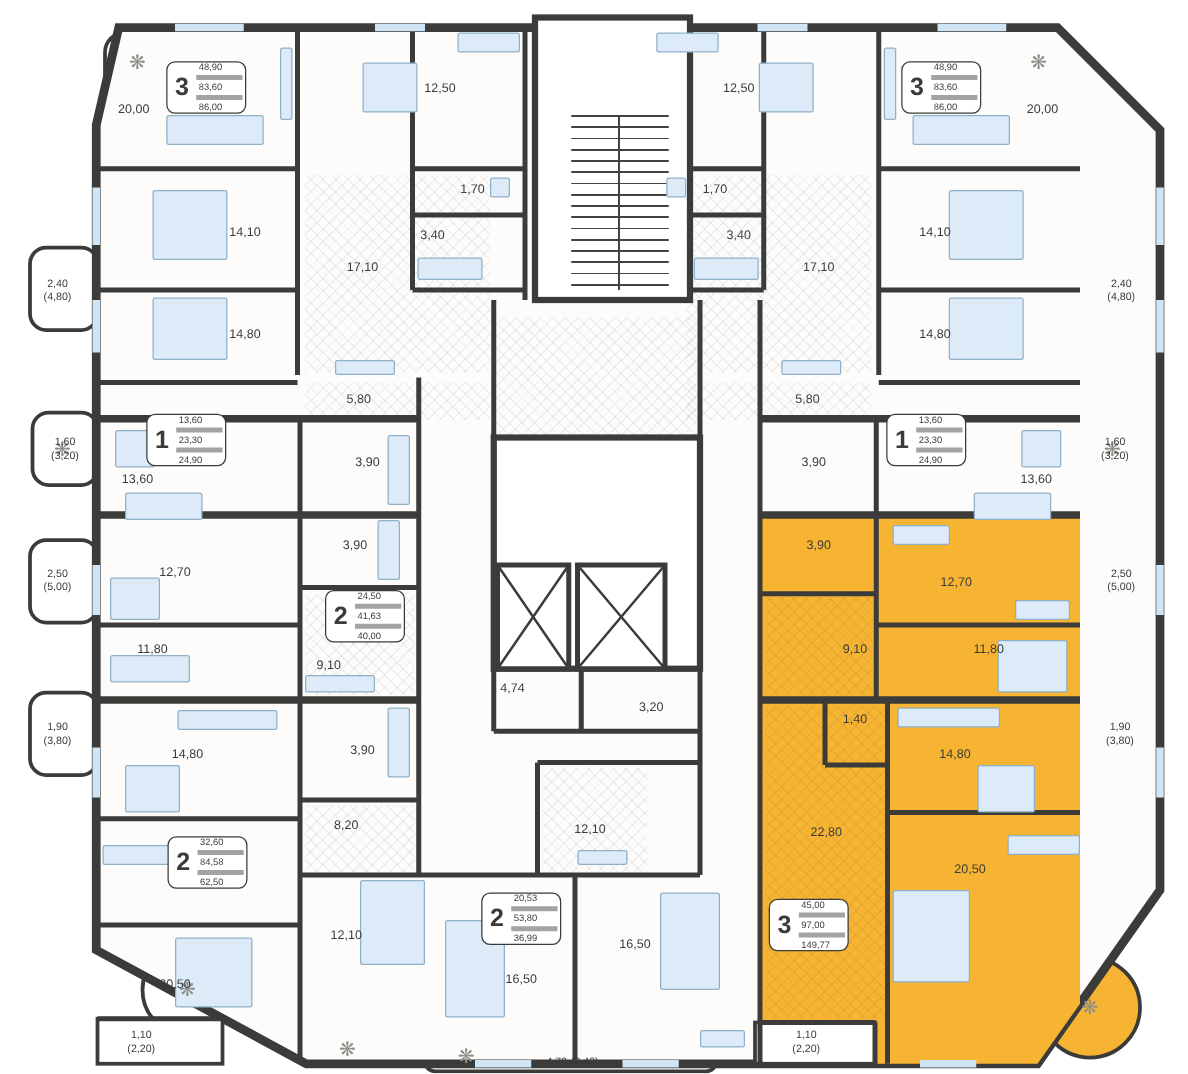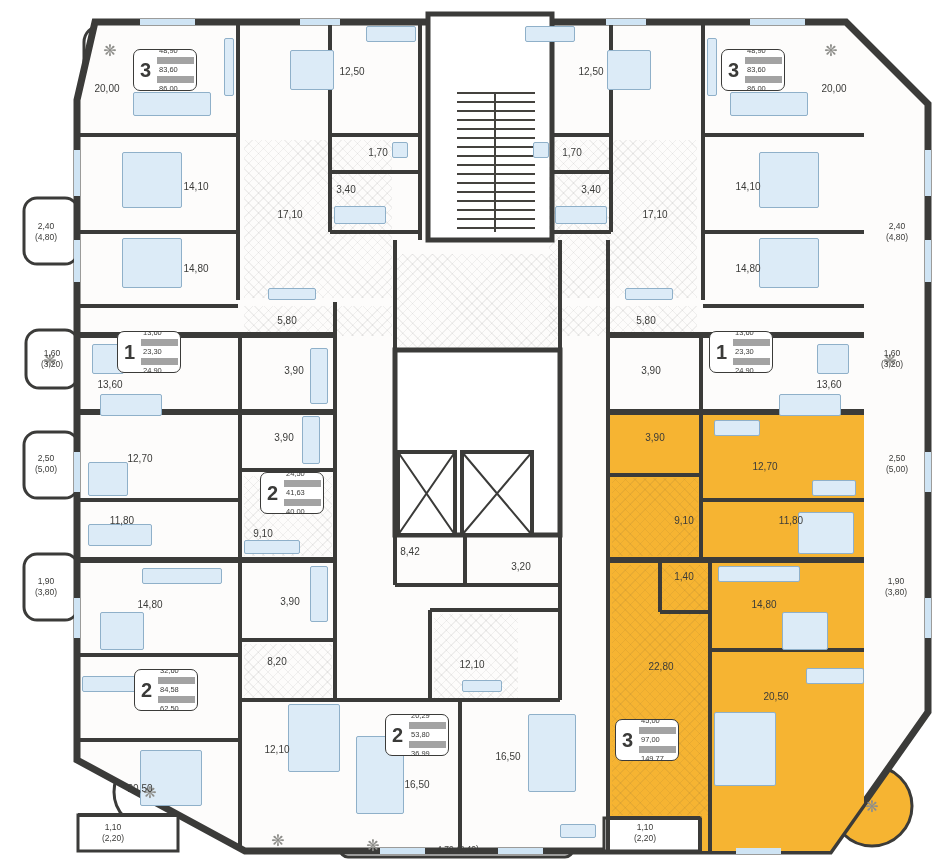--- a/index.html
+++ b/index.html
@@ -7,21 +7,21 @@
   body{font-family:"Liberation Sans",sans-serif;color:#3B3B39}
   .stage{position:relative;width:950px;height:859px;background:#fff;overflow:hidden}
   svg.plan{position:absolute;left:0;top:0}
   .rl{position:absolute;transform:translate(-50%,-50%);font-size:10px;white-space:nowrap;color:#3B3B39}
   .bl{position:absolute;transform:translate(-50%,-50%);font-size:8.5px;text-align:center;line-height:1.25;color:#3B3B39}
   .bl.h{display:flex;gap:3px;white-space:nowrap}
   .badge{position:absolute;display:flex;width:64px;height:42px;background:#fff;border:1.6px solid #3B3B39;border-radius:7px;overflow:hidden;z-index:6}
   .badge-num{width:23px;display:flex;align-items:center;justify-content:center;font-size:20px;font-weight:600;color:#3B3B39}
   .badge-areas{flex:1;display:flex;flex-direction:column;justify-content:center;padding-right:2px}
   .badge-areas div{font-size:7.5px;line-height:12px;padding-left:2px;color:#3B3B39}
-  .badge-areas div + div{border-top:7px solid #a3a3a3}
+  .badge-areas div + div{border-top:4px solid #a3a3a3}
   .f{position:absolute;background:var(--furniture_fill,#DCEBF7);border:1px solid var(--furniture_stroke,#8FB0C9);border-radius:2px;z-index:3}
   .hz{position:absolute;z-index:2;background:
       repeating-linear-gradient(45deg, rgba(59,59,57,0.07) 0 1px, transparent 1px 7px),
       repeating-linear-gradient(-45deg, rgba(59,59,57,0.07) 0 1px, transparent 1px 7px)}
   .w{position:absolute;background:#CFE4F4;z-index:4}
   .plant{position:absolute;transform:translate(-50%,-50%);color:#8e8e8a;font-size:16px;z-index:5}
   .stairs{position:absolute;left:457px;top:92px;width:78px;height:140px;z-index:3;background:
       linear-gradient(90deg, transparent 0 37px, #44423e 37px 39px, transparent 39px),
       repeating-linear-gradient(180deg, #44423e 0 1.5px, transparent 1.5px 9px)}
   .lbl{z-index:5}
@@ -160,21 +160,21 @@
   <div class="rl lbl" style="left:294px;top:370px">3,90</div>
   <div class="rl lbl" style="left:284px;top:437px">3,90</div>
   <div class="rl lbl" style="left:140px;top:458px">12,70</div>
   <div class="rl lbl" style="left:122px;top:520px">11,80</div>
   <div class="rl lbl" style="left:263px;top:533px">9,10</div>
   <div class="rl lbl" style="left:290px;top:601px">3,90</div>
   <div class="rl lbl" style="left:150px;top:604px">14,80</div>
   <div class="rl lbl" style="left:277px;top:661px">8,20</div>
   <div class="rl lbl" style="left:277px;top:749px">12,10</div>
   <div class="rl lbl" style="left:140px;top:788px">20,50</div>
-  <div class="rl lbl" style="left:410px;top:551px">8,42</div>
+  <div class="rl lbl" style="left:410px;top:551px">4,74</div>
   <div class="rl lbl" style="left:521px;top:566px">3,20</div>
   <div class="rl lbl" style="left:472px;top:664px">12,10</div>
   <div class="rl lbl" style="left:417px;top:784px">16,50</div>
   <div class="rl lbl" style="left:508px;top:756px">16,50</div>
   <div class="rl lbl" style="left:591px;top:71px">12,50</div>
   <div class="rl lbl" style="left:834px;top:88px">20,00</div>
   <div class="rl lbl" style="left:572px;top:152px">1,70</div>
   <div class="rl lbl" style="left:591px;top:189px">3,40</div>
   <div class="rl lbl" style="left:748px;top:186px">14,10</div>
   <div class="rl lbl" style="left:655px;top:214px">17,10</div>
@@ -280,21 +280,21 @@
     <div class="badge-num">2</div>
     <div class="badge-areas">
         <div>32,60</div>
         <div>84,58</div>
         <div>62,50</div>
       </div>
   </div>
   <div class="badge" style="left:385px;top:714px">
     <div class="badge-num">2</div>
     <div class="badge-areas">
-        <div>20,29</div>
+        <div>20,53</div>
         <div>53,80</div>
         <div>36,99</div>
       </div>
   </div>
   <div class="badge" style="left:615px;top:719px">
     <div class="badge-num">3</div>
     <div class="badge-areas">
         <div>45,00</div>
         <div>97,00</div>
         <div>149,77</div>

